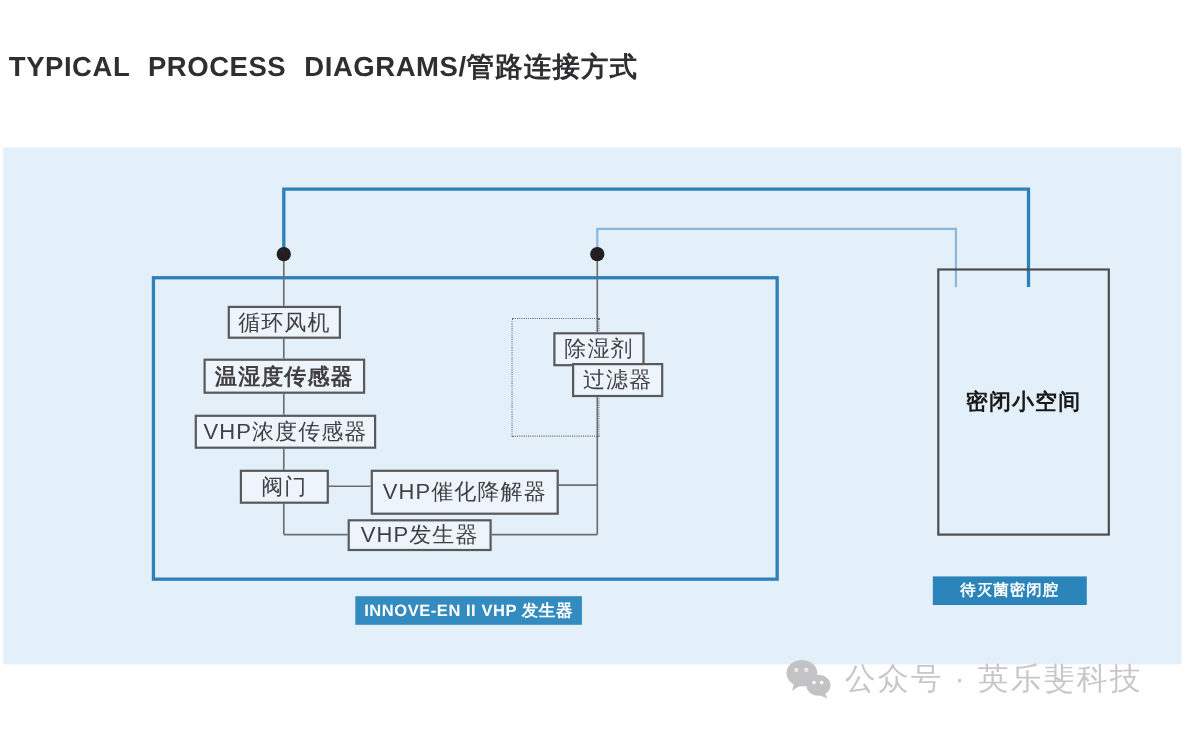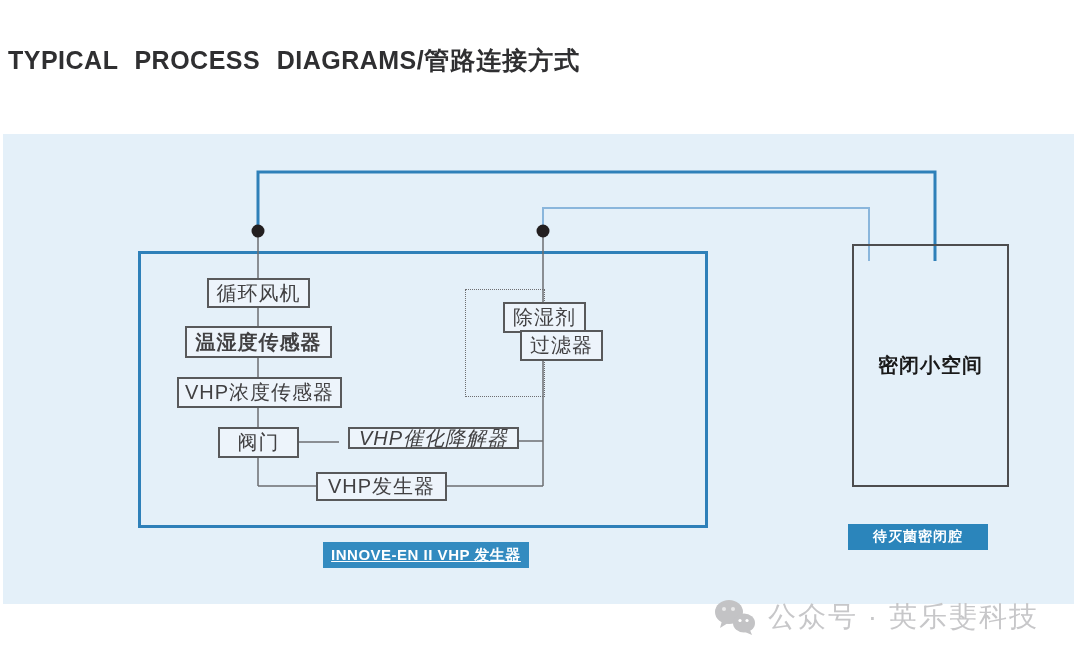--- a/index.html
+++ b/index.html
@@ -27,36 +27,36 @@
                   border:1px dotted #6d6e71; z-index:4; }
 
   
   .node { position:absolute; z-index:5; background:#edf4fb; border:2px solid #58595b;
           color:#414042; font-size:20px; display:flex; align-items:center;
           justify-content:center; white-space:nowrap; letter-spacing:1px; }
   #node-fan        { left:207px; top:278px; width:103px; height:30px; }
   #node-ths        { left:185px; top:326px; width:147px; height:32px;font-weight:bold; }
   #node-vcs        { left:177px; top:377px; width:165px; height:31px; }
   #node-valve      { left:218px; top:427px; width:81px;  height:31px; }
-  #node-degrader   { left:348px; top:427px; width:171px; height:22px;font-style:italic; }
+  #node-degrader   { left:337px; top:427px; width:171px; height:41px; }
   #node-vhpgen     { left:316px; top:472px; width:131px; height:29px; }
   #node-desiccant  { left:503px; top:302px; width:83px;  height:31px; }
   #node-filter     { left:503px; top:330px; width:83px;  height:31px;margin-left:17px; }
 
   
   #chamber-box { left:852px; top:244px; width:157px; height:243px;
                  border:2px solid #4d4d4f; z-index:5; display:flex;
                  align-items:center; justify-content:center;
                  font-size:20px; font-weight:bold; color:#1a1a1a; letter-spacing:1px; }
 
   
   .badge { position:absolute; z-index:6; color:#ffffff; font-weight:bold;
            display:flex; align-items:center; justify-content:center; white-space:nowrap; }
   #generator-badge { left:323px; top:542px; width:206px; height:26px;
-                     background:#338bc0; font-size:15px; letter-spacing:0.5px;text-decoration:underline; }
+                     background:#338bc0; font-size:15px; letter-spacing:0.5px; }
   #chamber-badge   { left:848px; top:524px; width:140px; height:26px;
                      background:#2b85bb; font-size:14px; letter-spacing:1px; }
 
   
   #watermark { left:714px; top:598px; z-index:7; display:flex; align-items:center;
                gap:12px; color:#c7c7c9; font-size:28px; letter-spacing:2px; white-space:nowrap; }
 </style>
 </head>
 <body>
 

